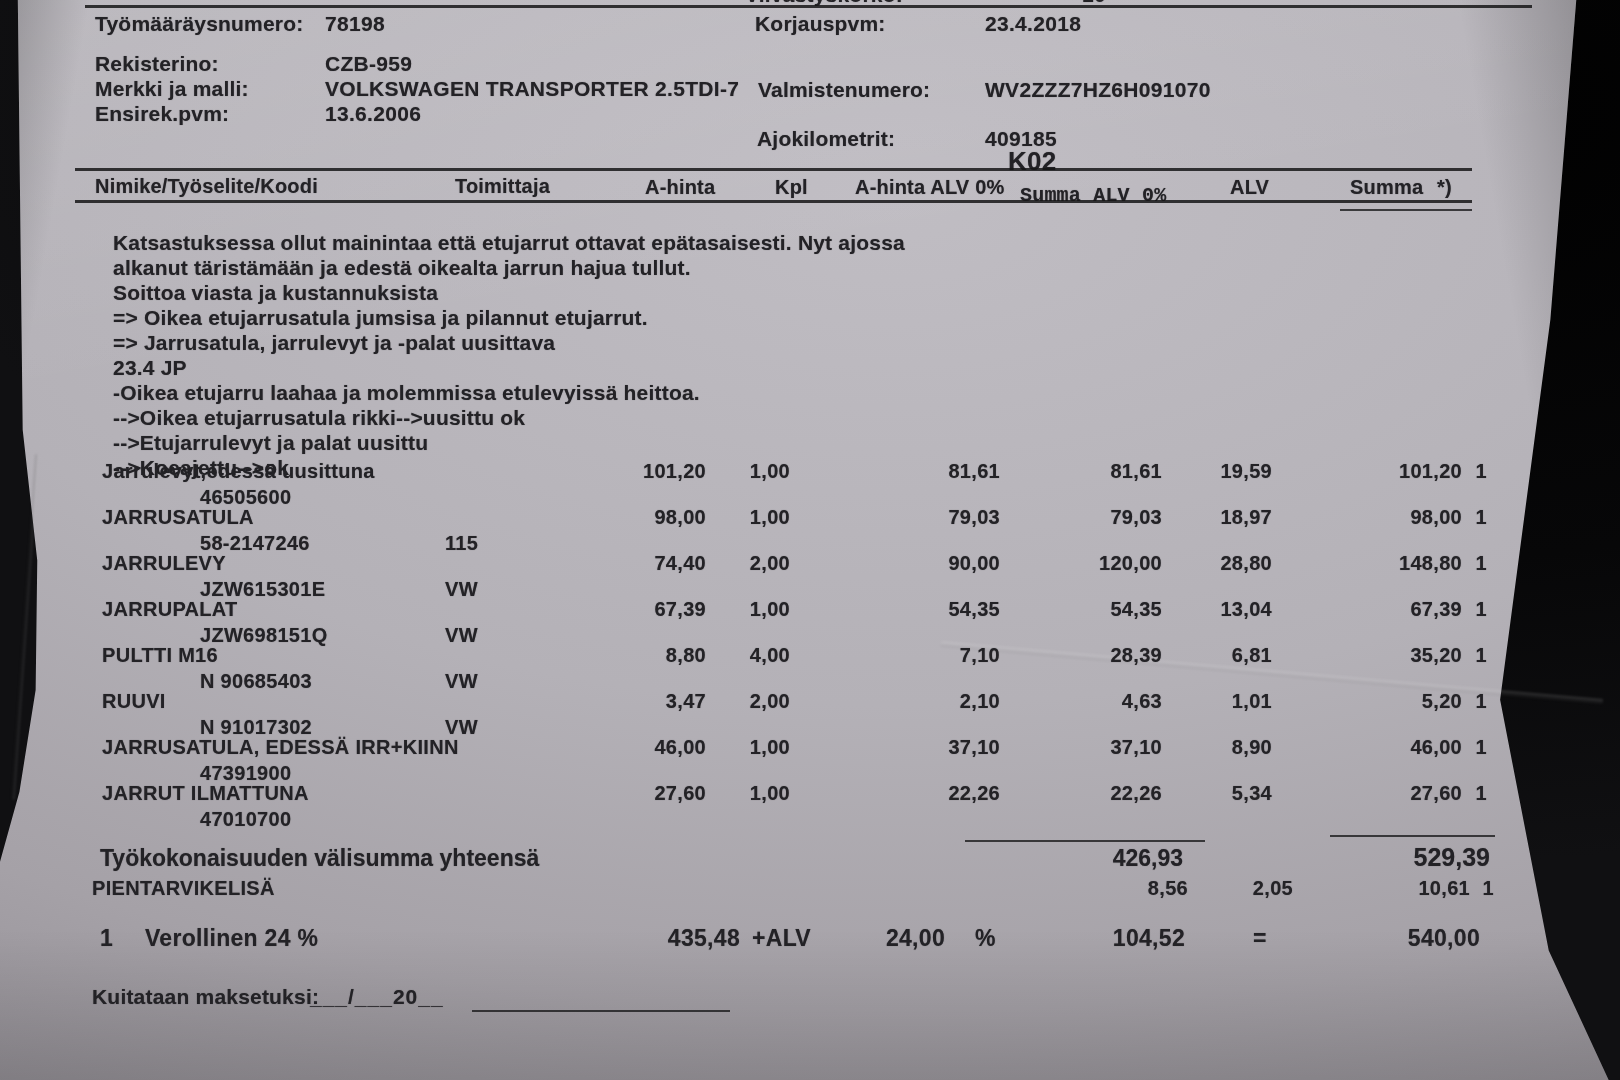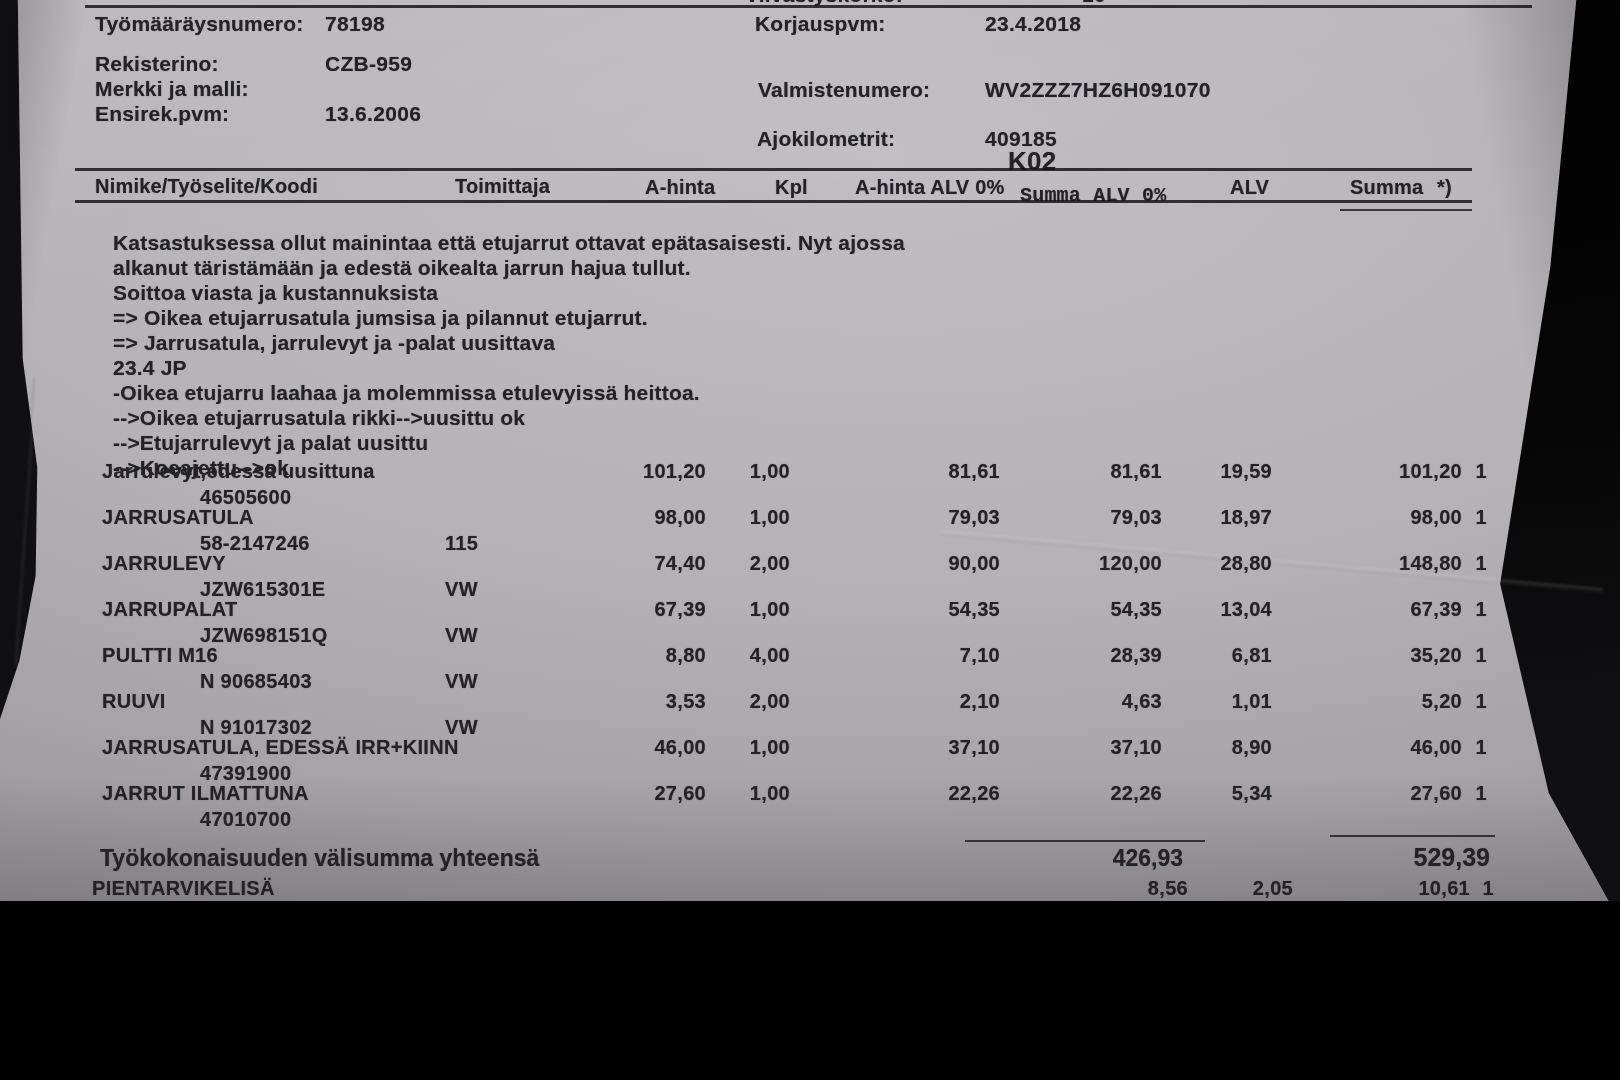--- a/index.html
+++ b/index.html
@@ -1,17 +1,17 @@
 <!DOCTYPE html>
 <html><head>
 <meta charset="utf-8">
 <style>
   html,body{margin:0;padding:0;background:#000;}
   .photo{
-    position:relative;width:1620px;height:901px;overflow:hidden;
+    position:relative;width:1620px;height:1080px;overflow:hidden;
     background:
       radial-gradient(90% 70% at 85% 10%, #000 0%, #070708 60%, #101012 100%),
       #0a0a0b;
     font-family:"Liberation Sans", sans-serif;
   }
   .paper{
     position:absolute;inset:0;
     clip-path:polygon(1.1% 0%, 97.3% 0%, 95.7% 29.6%, 92.6% 64.8%, 95.6% 88%, 99.3% 100%,
                       0% 100%, 0% 79.8%, 1.2% 73.3%, 2.2% 63.9%, 2.3% 51.9%, 1.4% 39.8%);
     background:
@@ -59,20 +59,21 @@
 
     <span class="abs lbl" style="left:745px;top:-17px;font-weight:700;">Viivästyskorko:</span>
     <span class="abs lbl" style="left:1082px;top:-17px;font-weight:700;">10</span>
     <div class="rule" style="left:85px;top:5px;width:1447px;"></div>
 
     <span class="abs lbl" style="left:95px;top:12px;">Työmääräysnumero:</span>
     <span class="abs val" style="left:325px;top:12px;">78198</span>
     <span class="abs lbl" style="left:95px;top:52px;">Rekisterino:</span>
     <span class="abs val" style="left:325px;top:52px;">CZB-959</span>
     <span class="abs lbl" style="left:95px;top:77px;">Merkki ja malli:</span>
+    <span class="abs val" style="left:325px;top:77px;">VOLKSWAGEN TRANSPORTER 2.5TDI-7</span>
     <span class="abs lbl" style="left:95px;top:102px;">Ensirek.pvm:</span>
     <span class="abs val" style="left:325px;top:102px;">13.6.2006</span>
 
     <span class="abs lbl" style="left:755px;top:12px;">Korjauspvm:</span>
     <span class="abs val" style="left:985px;top:12px;">23.4.2018</span>
     <span class="abs lbl" style="left:758px;top:78px;">Valmistenumero:</span>
     <span class="abs val" style="left:985px;top:78px;">WV2ZZZ7HZ6H091070</span>
     <span class="abs lbl" style="left:757px;top:127px;">Ajokilometrit:</span>
     <span class="abs val" style="left:985px;top:127px;">409185</span>
     <span class="abs val" style="left:1008px;top:146px;font-size:26px;">K02</span>
@@ -187,21 +188,21 @@
           </div>
           <div class="item-sub">
             <span class="irow" style="left:200px;">N 90685403</span>
             <span class="irow" style="left:445px;">VW</span>
           </div>
         </div>
 
         <div class="item-block">
           <div class="item-main">
             <span class="irow" style="left:102px;">RUUVI</span>
-            <span class="irow num" style="right:914px;">3,53</span>
+            <span class="irow num" style="right:914px;">3,47</span>
             <span class="irow num" style="right:830px;">2,00</span>
             <span class="irow num" style="right:620px;">2,10</span>
             <span class="irow num" style="right:458px;">4,63</span>
             <span class="irow num" style="right:348px;">1,01</span>
             <span class="irow num" style="right:158px;">5,20</span>
             <span class="irow" style="right:133px;">1</span>
           </div>
           <div class="item-sub">
             <span class="irow" style="left:200px;">N 91017302</span>
             <span class="irow" style="left:445px;">VW</span>

